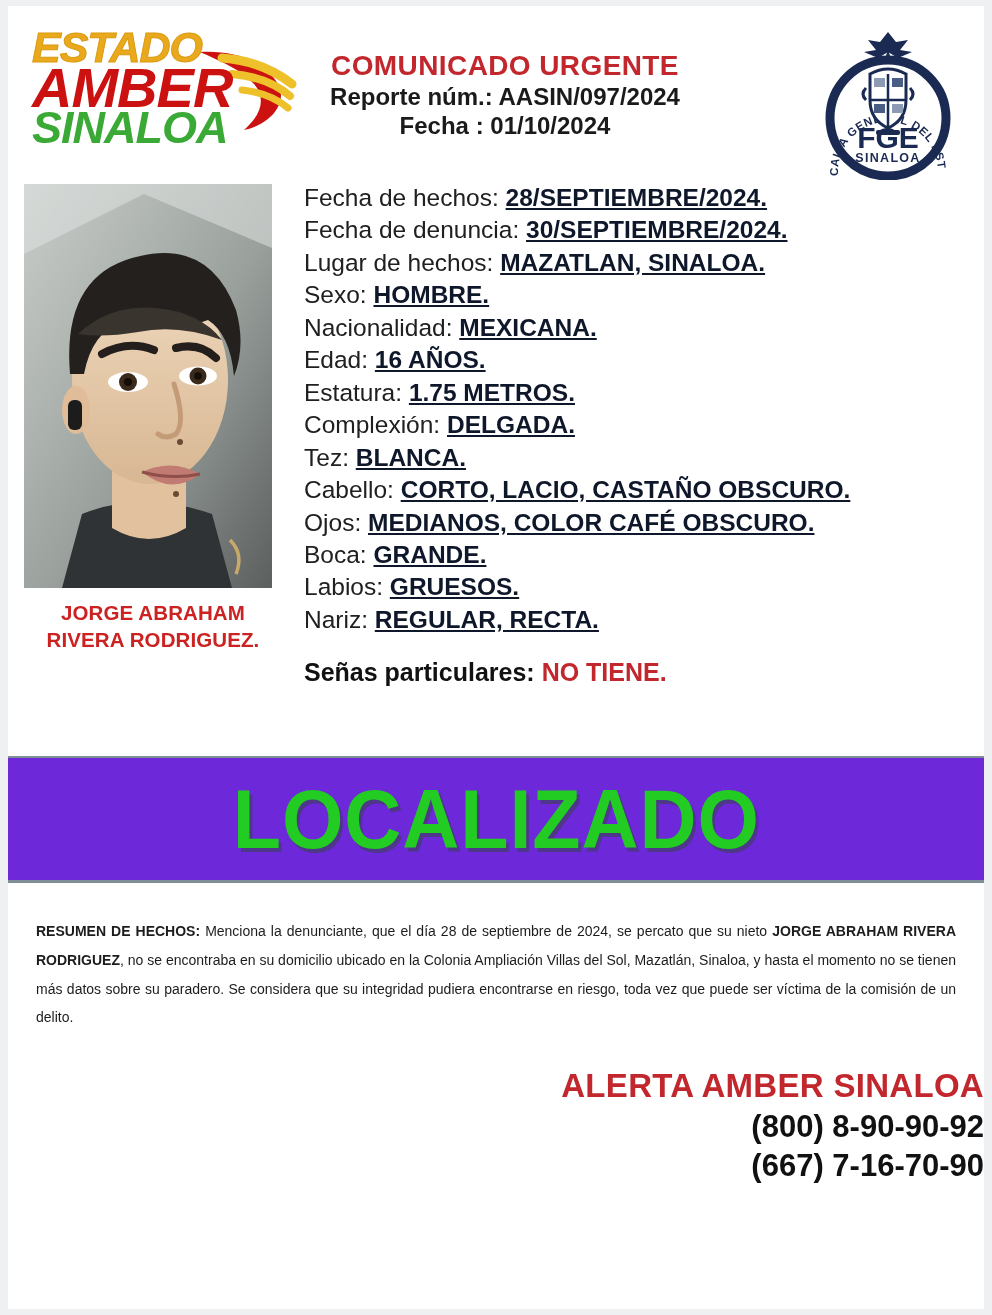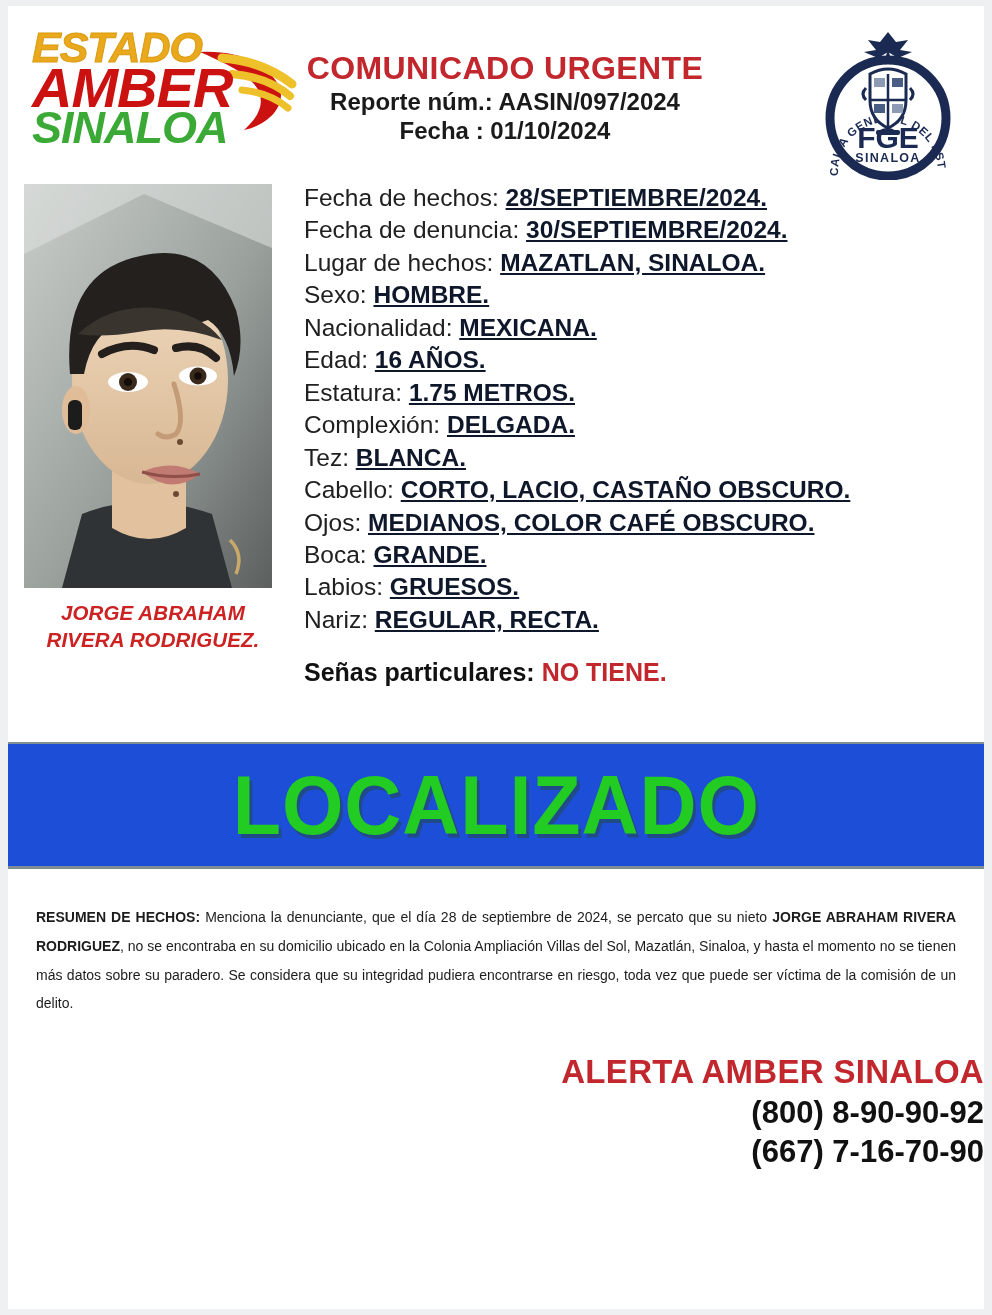--- a/index.html
+++ b/index.html
@@ -83,21 +83,21 @@
 
   
   .head-center {
     position: absolute;
     left: 282px;
     top: 44px;
     width: 430px;
     text-align: center;
   }
   .comunicado {
-    font-size: 32px;
+    font-size: 28px;
     font-weight: bold;
     color: #c1272d;
     letter-spacing: 0.4px;
     line-height: 1.15;
   }
   .reporte, .fecha-head {
     font-size: 24px;
     font-weight: bold;
     color: #1a1a1a;
     line-height: 1.22;
@@ -132,21 +132,20 @@
     position: relative;
   }
   .caption {
     margin-top: 11px;
     text-align: center;
     font-size: 20.5px;
     font-weight: bold;
     color: #cc2222;
     line-height: 1.32;
     letter-spacing: 0.1px;
-    font-style: italic;
   }
 
   .data-col {
     position: absolute;
     left: 296px;
     top: 4px;
     right: 14px;
   }
   .data-line {
     font-size: 24.5px;
@@ -166,23 +165,23 @@
     color: #111111;
     white-space: nowrap;
   }
   .senas .v {
     color: #c1272d;
   }
 
   
   .banner {
     position: relative;
-    margin-top: 16px;
+    margin-top: 30px;
     height: 122px;
-    background: #1d4ed8;
+    background: #6d28d9;
     border-top: 2px solid #7f8f95;
     border-bottom: 3px solid #7e8e94;
     display: flex;
     align-items: center;
     justify-content: center;
   }
   .banner-text {
     font-family: "Liberation Sans", sans-serif;
     font-size: 84px;
     font-weight: bold;

